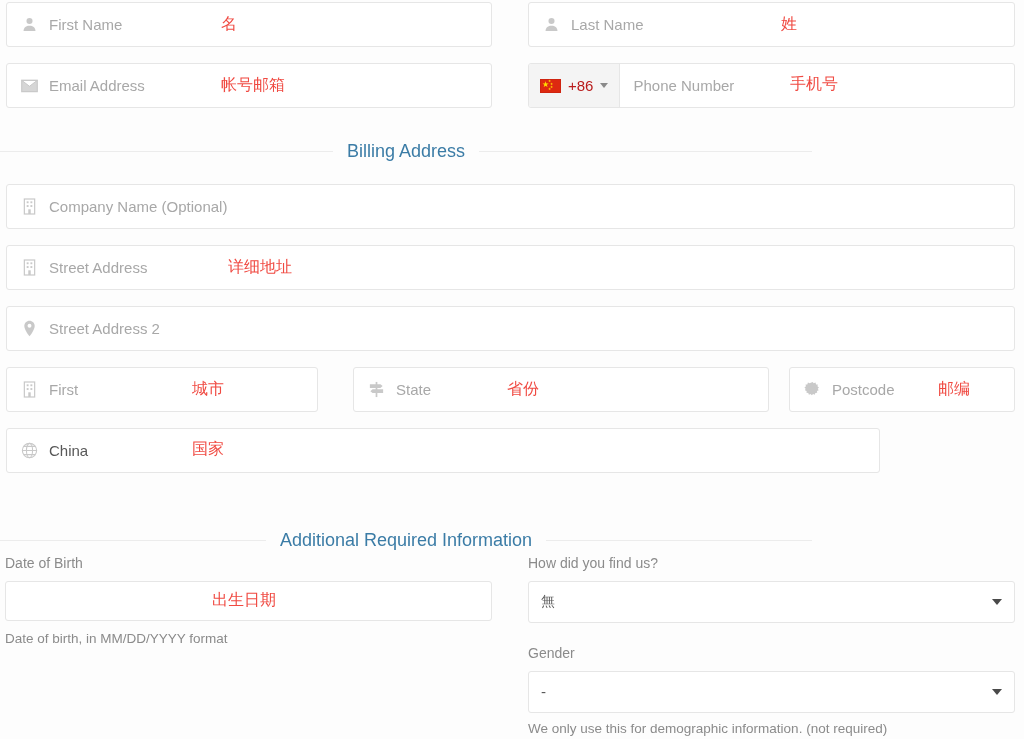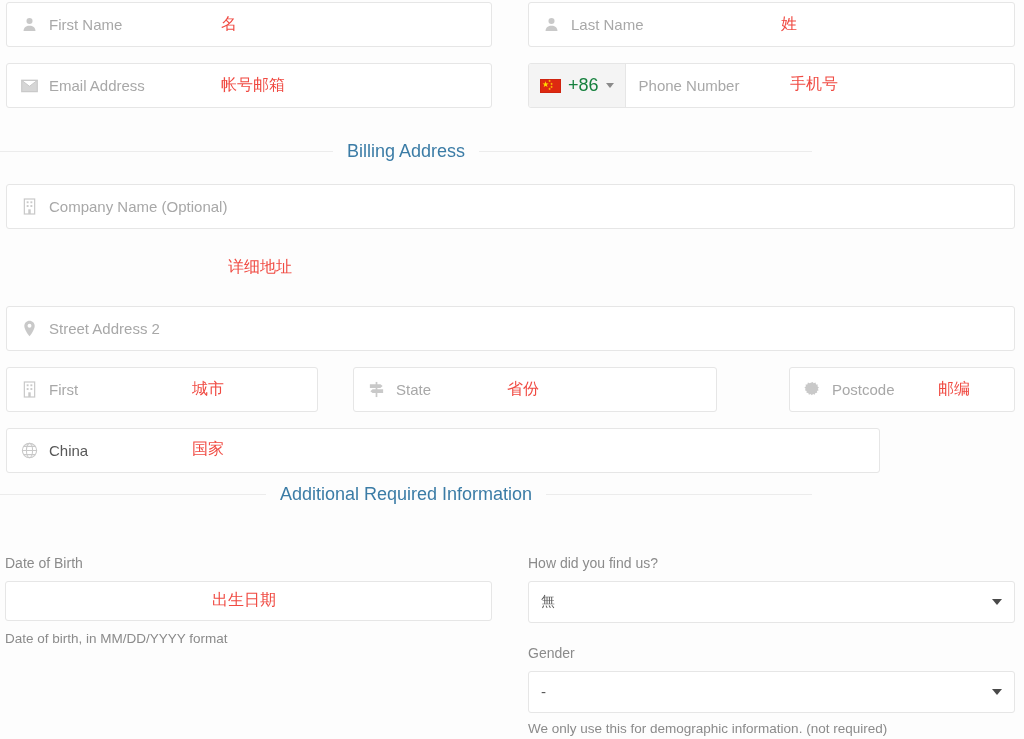--- a/index.html
+++ b/index.html
@@ -114,21 +114,21 @@
   .flag .st {
     position: absolute;
     color: #ffde00;
     line-height: 1;
   }
   .flag .s1 { font-size: 8px; left: 1px; top: 1px; }
   .flag .s2 { font-size: 3.5px; left: 7px; top: 0.5px; }
   .flag .s3 { font-size: 3.5px; left: 9px; top: 3px; }
   .flag .s4 { font-size: 3.5px; left: 9px; top: 6px; }
   .flag .s5 { font-size: 3.5px; left: 7px; top: 8.5px; }
-  .cc .code { font-size: 18px; color: #15803d; }
+  .cc .code { font-size: 15px; color: #b91c1c; }
   .cc .caret {
     width: 0; height: 0;
     border-left: 4px solid transparent;
     border-right: 4px solid transparent;
     border-top: 5px solid #8a8a8a;
   }
   .phone-in {
     flex: 1 1 auto;
     display: flex;
     align-items: center;
@@ -250,48 +250,61 @@
         <rect x="5" y="3.5" width="2" height="2" fill="#c9c9c9" stroke="none"></rect>
         <rect x="9" y="3.5" width="2" height="2" fill="#c9c9c9" stroke="none"></rect>
         <rect x="5" y="7.5" width="2" height="2" fill="#c9c9c9" stroke="none"></rect>
         <rect x="9" y="7.5" width="2" height="2" fill="#c9c9c9" stroke="none"></rect>
         <rect x="6.7" y="12" width="2.6" height="5" fill="#c9c9c9" stroke="none"></rect>
       </svg>
     </span>
     <span class="ph">Company Name (Optional)</span>
   </div>
 
-  <span class="anno" style="left:228px; top:259px;">详细地址</span>
-
-  <div class="field" style="left:6px; top:306px; width:1009px;">
-    <span class="ic">
-      <svg width="13" height="17" viewBox="0 0 14 18" fill="#c9c9c9">
-        <path d="M7 0.6C3.9.6 1.4 3.1 1.4 6.2 1.4 10.4 7 17.4 7 17.4s5.6-7 5.6-11.2C12.6 3.1 10.1.6 7 .6z"></path>
-        <circle cx="7" cy="6.1" r="2.1" fill="#ffffff"></circle>
-      </svg>
-    </span>
-    <span class="ph">Street Address 2</span>
-  </div>
-
-  <div class="field" style="left:6px; top:367px; width:312px;">
+  <div class="field" style="left:6px; top:245px; width:1009px;">
     <span class="ic">
       <svg width="15" height="17" viewBox="0 0 16 18" fill="none" stroke="#c9c9c9" stroke-width="1.3">
         <rect x="2.5" y="1" width="11" height="16"></rect>
         <rect x="5" y="3.5" width="2" height="2" fill="#c9c9c9" stroke="none"></rect>
         <rect x="9" y="3.5" width="2" height="2" fill="#c9c9c9" stroke="none"></rect>
         <rect x="5" y="7.5" width="2" height="2" fill="#c9c9c9" stroke="none"></rect>
         <rect x="9" y="7.5" width="2" height="2" fill="#c9c9c9" stroke="none"></rect>
         <rect x="6.7" y="12" width="2.6" height="5" fill="#c9c9c9" stroke="none"></rect>
       </svg>
     </span>
+    <span class="ph">Street Address</span>
+  </div>
+  <span class="anno" style="left:228px; top:259px;">详细地址</span>
+
+  <div class="field" style="left:6px; top:306px; width:1009px;">
+    <span class="ic">
+      <svg width="13" height="17" viewBox="0 0 14 18" fill="#c9c9c9">
+        <path d="M7 0.6C3.9.6 1.4 3.1 1.4 6.2 1.4 10.4 7 17.4 7 17.4s5.6-7 5.6-11.2C12.6 3.1 10.1.6 7 .6z"></path>
+        <circle cx="7" cy="6.1" r="2.1" fill="#ffffff"></circle>
+      </svg>
+    </span>
+    <span class="ph">Street Address 2</span>
+  </div>
+
+  <div class="field" style="left:6px; top:367px; width:312px;">
+    <span class="ic">
+      <svg width="15" height="17" viewBox="0 0 16 18" fill="none" stroke="#c9c9c9" stroke-width="1.3">
+        <rect x="2.5" y="1" width="11" height="16"></rect>
+        <rect x="5" y="3.5" width="2" height="2" fill="#c9c9c9" stroke="none"></rect>
+        <rect x="9" y="3.5" width="2" height="2" fill="#c9c9c9" stroke="none"></rect>
+        <rect x="5" y="7.5" width="2" height="2" fill="#c9c9c9" stroke="none"></rect>
+        <rect x="9" y="7.5" width="2" height="2" fill="#c9c9c9" stroke="none"></rect>
+        <rect x="6.7" y="12" width="2.6" height="5" fill="#c9c9c9" stroke="none"></rect>
+      </svg>
+    </span>
     <span class="ph">First</span>
   </div>
   <span class="anno" style="left:192px; top:381px;">城市</span>
 
-  <div class="field" style="left:353px; top:367px; width:364px;">
+  <div class="field" style="left:353px; top:367px; width:416px;">
     <span class="ic">
       <svg width="17" height="17" viewBox="0 0 18 18" fill="#c9c9c9">
         <rect x="8.1" y="1" width="1.8" height="16"></rect>
         <path d="M2 3.4h11.2l2.3 2-2.3 2H2z"></path>
         <path d="M16 8.8H4.8l-2.3 2 2.3 2H16z"></path>
       </svg>
     </span>
     <span class="ph">State</span>
   </div>
   <span class="anno" style="left:507px; top:381px;">省份</span>
@@ -314,21 +327,21 @@
         <ellipse cx="10" cy="10" rx="3.6" ry="8.4"></ellipse>
         <line x1="1.6" y1="10" x2="18.4" y2="10"></line>
         <line x1="3.2" y1="5.2" x2="16.8" y2="5.2"></line>
         <line x1="3.2" y1="14.8" x2="16.8" y2="14.8"></line>
       </svg>
     </span>
     <span class="val">China</span>
   </div>
   <span class="anno" style="left:192px; top:441px;">国家</span>
 
-  <div class="legend" style="top:484px;">
+  <div class="legend" style="top:530px;">
     <span class="bar"></span>
     <span class="txt">Additional Required Information</span>
     <span class="bar"></span>
   </div>
 
   <span class="lbl" style="left:5px; top:555px;">Date of Birth</span>
   <div class="plain-box" style="left:5px; top:581px; width:487px;"></div>
   <span class="anno" style="left:212px; top:592px;">出生日期</span>
   <span class="help" style="left:5px; top:631px;">Date of birth, in MM/DD/YYYY format</span>
 

